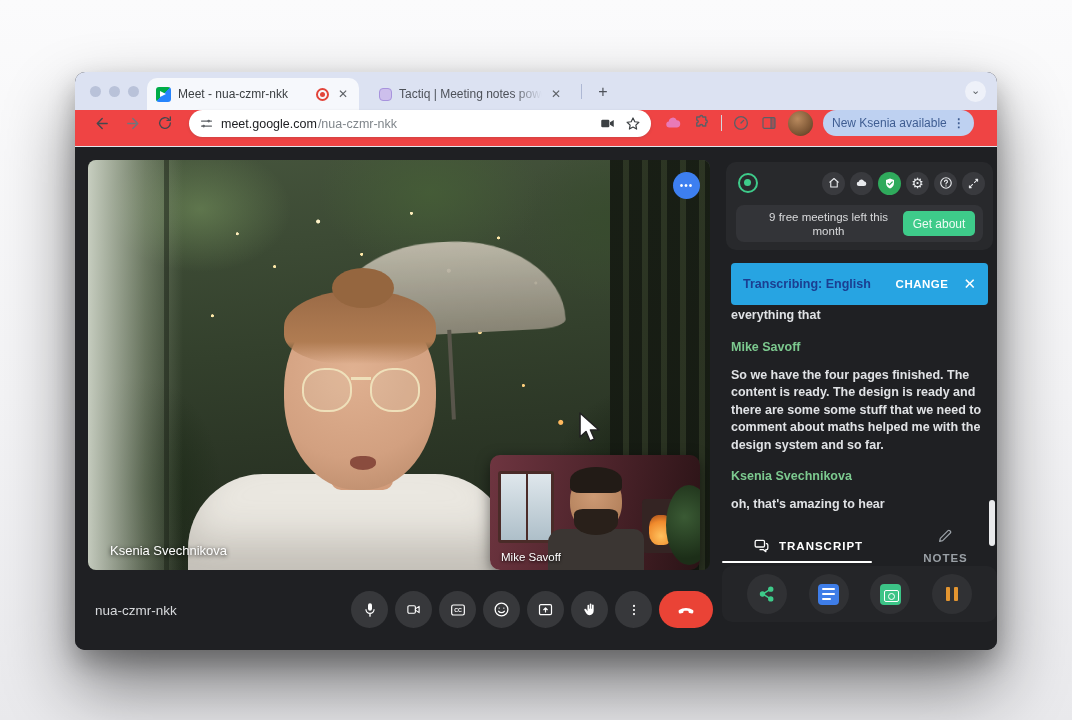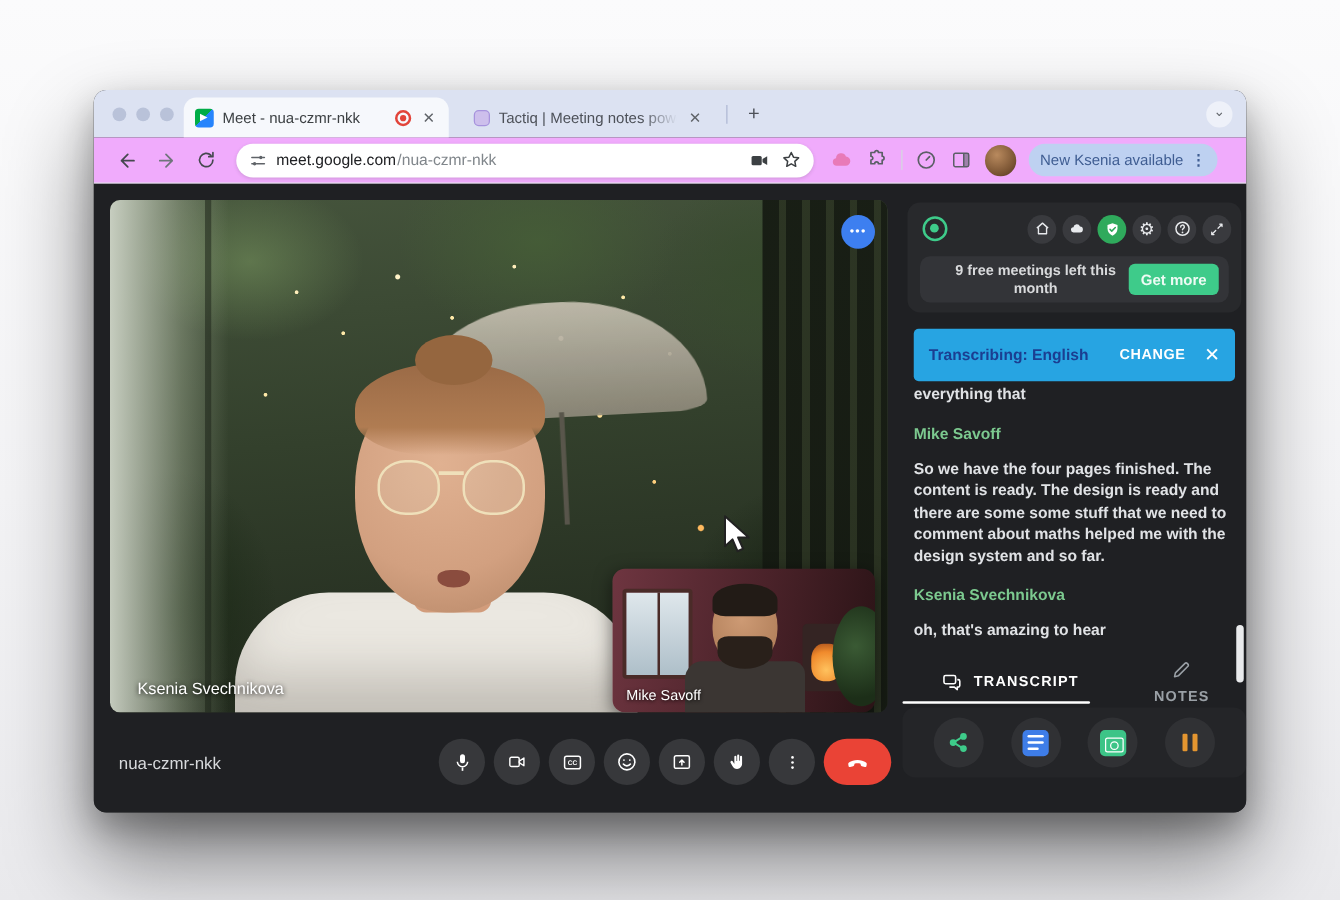--- a/index.html
+++ b/index.html
@@ -32,22 +32,22 @@
   .tactiq-ico { width:13px; height:13px; border-radius:4px; background:#cdbfec; border:1.5px solid #a793dd; flex:0 0 auto;}
   .tab2-title { font-size:12px; color:#4d5159; white-space:nowrap; overflow:hidden; flex:1;
                 -webkit-mask-image:linear-gradient(90deg,#000 80%,transparent); mask-image:linear-gradient(90deg,#000 80%,transparent);}
   .tab-sep { position:absolute; left:506px; top:12px; width:1px; height:15px; background:#aeb8d4; }
   .newtab-btn { position:absolute; left:516px; top:8px; width:24px; height:24px; text-align:center;
                 font-size:16px; line-height:23px; color:#4d5159; }
   .strip-chevron { position:absolute; right:11px; top:9px; width:21px; height:21px; border-radius:50%;
                    background:#eef1f9; color:#5f6368; font-size:11px; text-align:center; line-height:19px; }
 
   
-  .toolbar { position:absolute; left:0; top:38px; width:100%; height:37px; background:#f0abfc;
-             display:flex; align-items:center; padding:0 10px; border-bottom:1px solid #e4e6ec; }
+  .toolbar { position:absolute; left:0; top:38px; width:100%; height:37px; background:#ef4444;
+             display:flex; align-items:flex-start; padding:0 10px; border-bottom:1px solid #e4e6ec; }
   .nav-ic { width:26px; height:26px; display:flex; align-items:center; justify-content:center; margin:0 3px; }
   .url-pill { height:27px; width:462px; margin-left:8px; background:#ffffff; border-radius:14px;
               box-shadow:0 1px 3px rgba(60,64,67,.18); display:flex; align-items:center; padding:0 10px; gap:7px; }
   .url-host { font-size:12.5px; color:#202124; }
   .url-path { font-size:12.5px; color:#80868b; margin-left:-6px; }
   .pill-right { margin-left:auto; display:flex; align-items:center; gap:9px; }
   .tb-right { display:flex; align-items:center; gap:10px; margin-left:12px; }
   .tb-sep { width:1px; height:16px; background:#d4d7de; }
   .avatar { width:25px; height:25px; border-radius:50%;
             background:radial-gradient(circle at 38% 32%,#b98a5e,#7a5433 65%,#4c3420); }
@@ -138,21 +138,21 @@
 
   
   .sidebar { position:absolute; left:647px; top:0; width:275px; height:503px; }
   .tq-head { position:absolute; left:4px; top:15px; width:267px; height:88px; background:#28292c; border-radius:10px; }
   .tq-row { position:absolute; left:12px; right:8px; top:9px; height:24px; display:flex; align-items:center; }
   .tq-logo { width:20px; height:20px; border-radius:50%; border:2.5px solid #3ecb8a; position:relative; }
   .tq-logo:after { content:""; position:absolute; left:4px; top:4px; width:7px; height:7px; border-radius:50%; background:#3ecb8a; }
   .tq-icons { margin-left:auto; display:flex; gap:5px; }
   .tq-ic { width:23px; height:23px; border-radius:50%; background:#393a3e; display:flex; align-items:center; justify-content:center; color:#e8eaed; }
   .quota { position:absolute; left:10px; right:10px; top:43px; height:37px; background:#333438; border-radius:8px;
-           display:flex; align-items:center; padding:0 8px 0 26px;font-weight:bold; }
+           display:flex; align-items:center; padding:0 8px 0 26px; }
   .quota-text { flex:1; font-size:11.5px; line-height:14px; color:#d9dadc; text-align:center; padding-right:8px; }
   .getmore { width:72px; height:25px; border-radius:5px; background:#3ecb8a; color:#eefbf4; font-size:12px;
              display:flex; align-items:center; justify-content:center; }
   .banner { position:absolute; left:9px; top:116px; width:257px; height:42px; background:#27a4e2; border-radius:4px;
             display:flex; align-items:center; padding:0 12px; }
   .banner-label { font-size:12.5px; font-weight:bold; color:#1b3e91; flex:1; }
   .banner-change { font-size:11.5px; font-weight:bold; color:#fff; letter-spacing:.5px; }
   .banner-x { color:#fff; font-size:15px; margin-left:15px; }
   .transcript { position:absolute; left:9px; top:160px; width:252px;font-weight:bold; }
   .t-text { color:#e0e2e5; font-size:12.5px; line-height:17.5px; margin-bottom:13px; }
@@ -395,21 +395,21 @@
               </span>
               <span class="tq-ic">
                 <svg width="11" height="11" viewBox="0 0 24 24" fill="none" stroke="#e8eaed" stroke-width="2.2" stroke-linecap="round" stroke-linejoin="round">
                     <path d="M14 10l7-7M21 7V3h-4M10 14l-7 7M3 17v4h4"></path>
                   </svg>
               </span>
             </span>
           </div>
           <div class="quota">
             <span class="quota-text">9 free meetings left this month</span>
-            <span class="getmore">Get more</span>
+            <span class="getmore">Get about</span>
           </div>
         </div>
 
         <div class="banner">
           <span class="banner-label">Transcribing: English</span>
           <span class="banner-change">CHANGE</span>
           <span class="banner-x">✕</span>
         </div>
 
         <div class="transcript">

